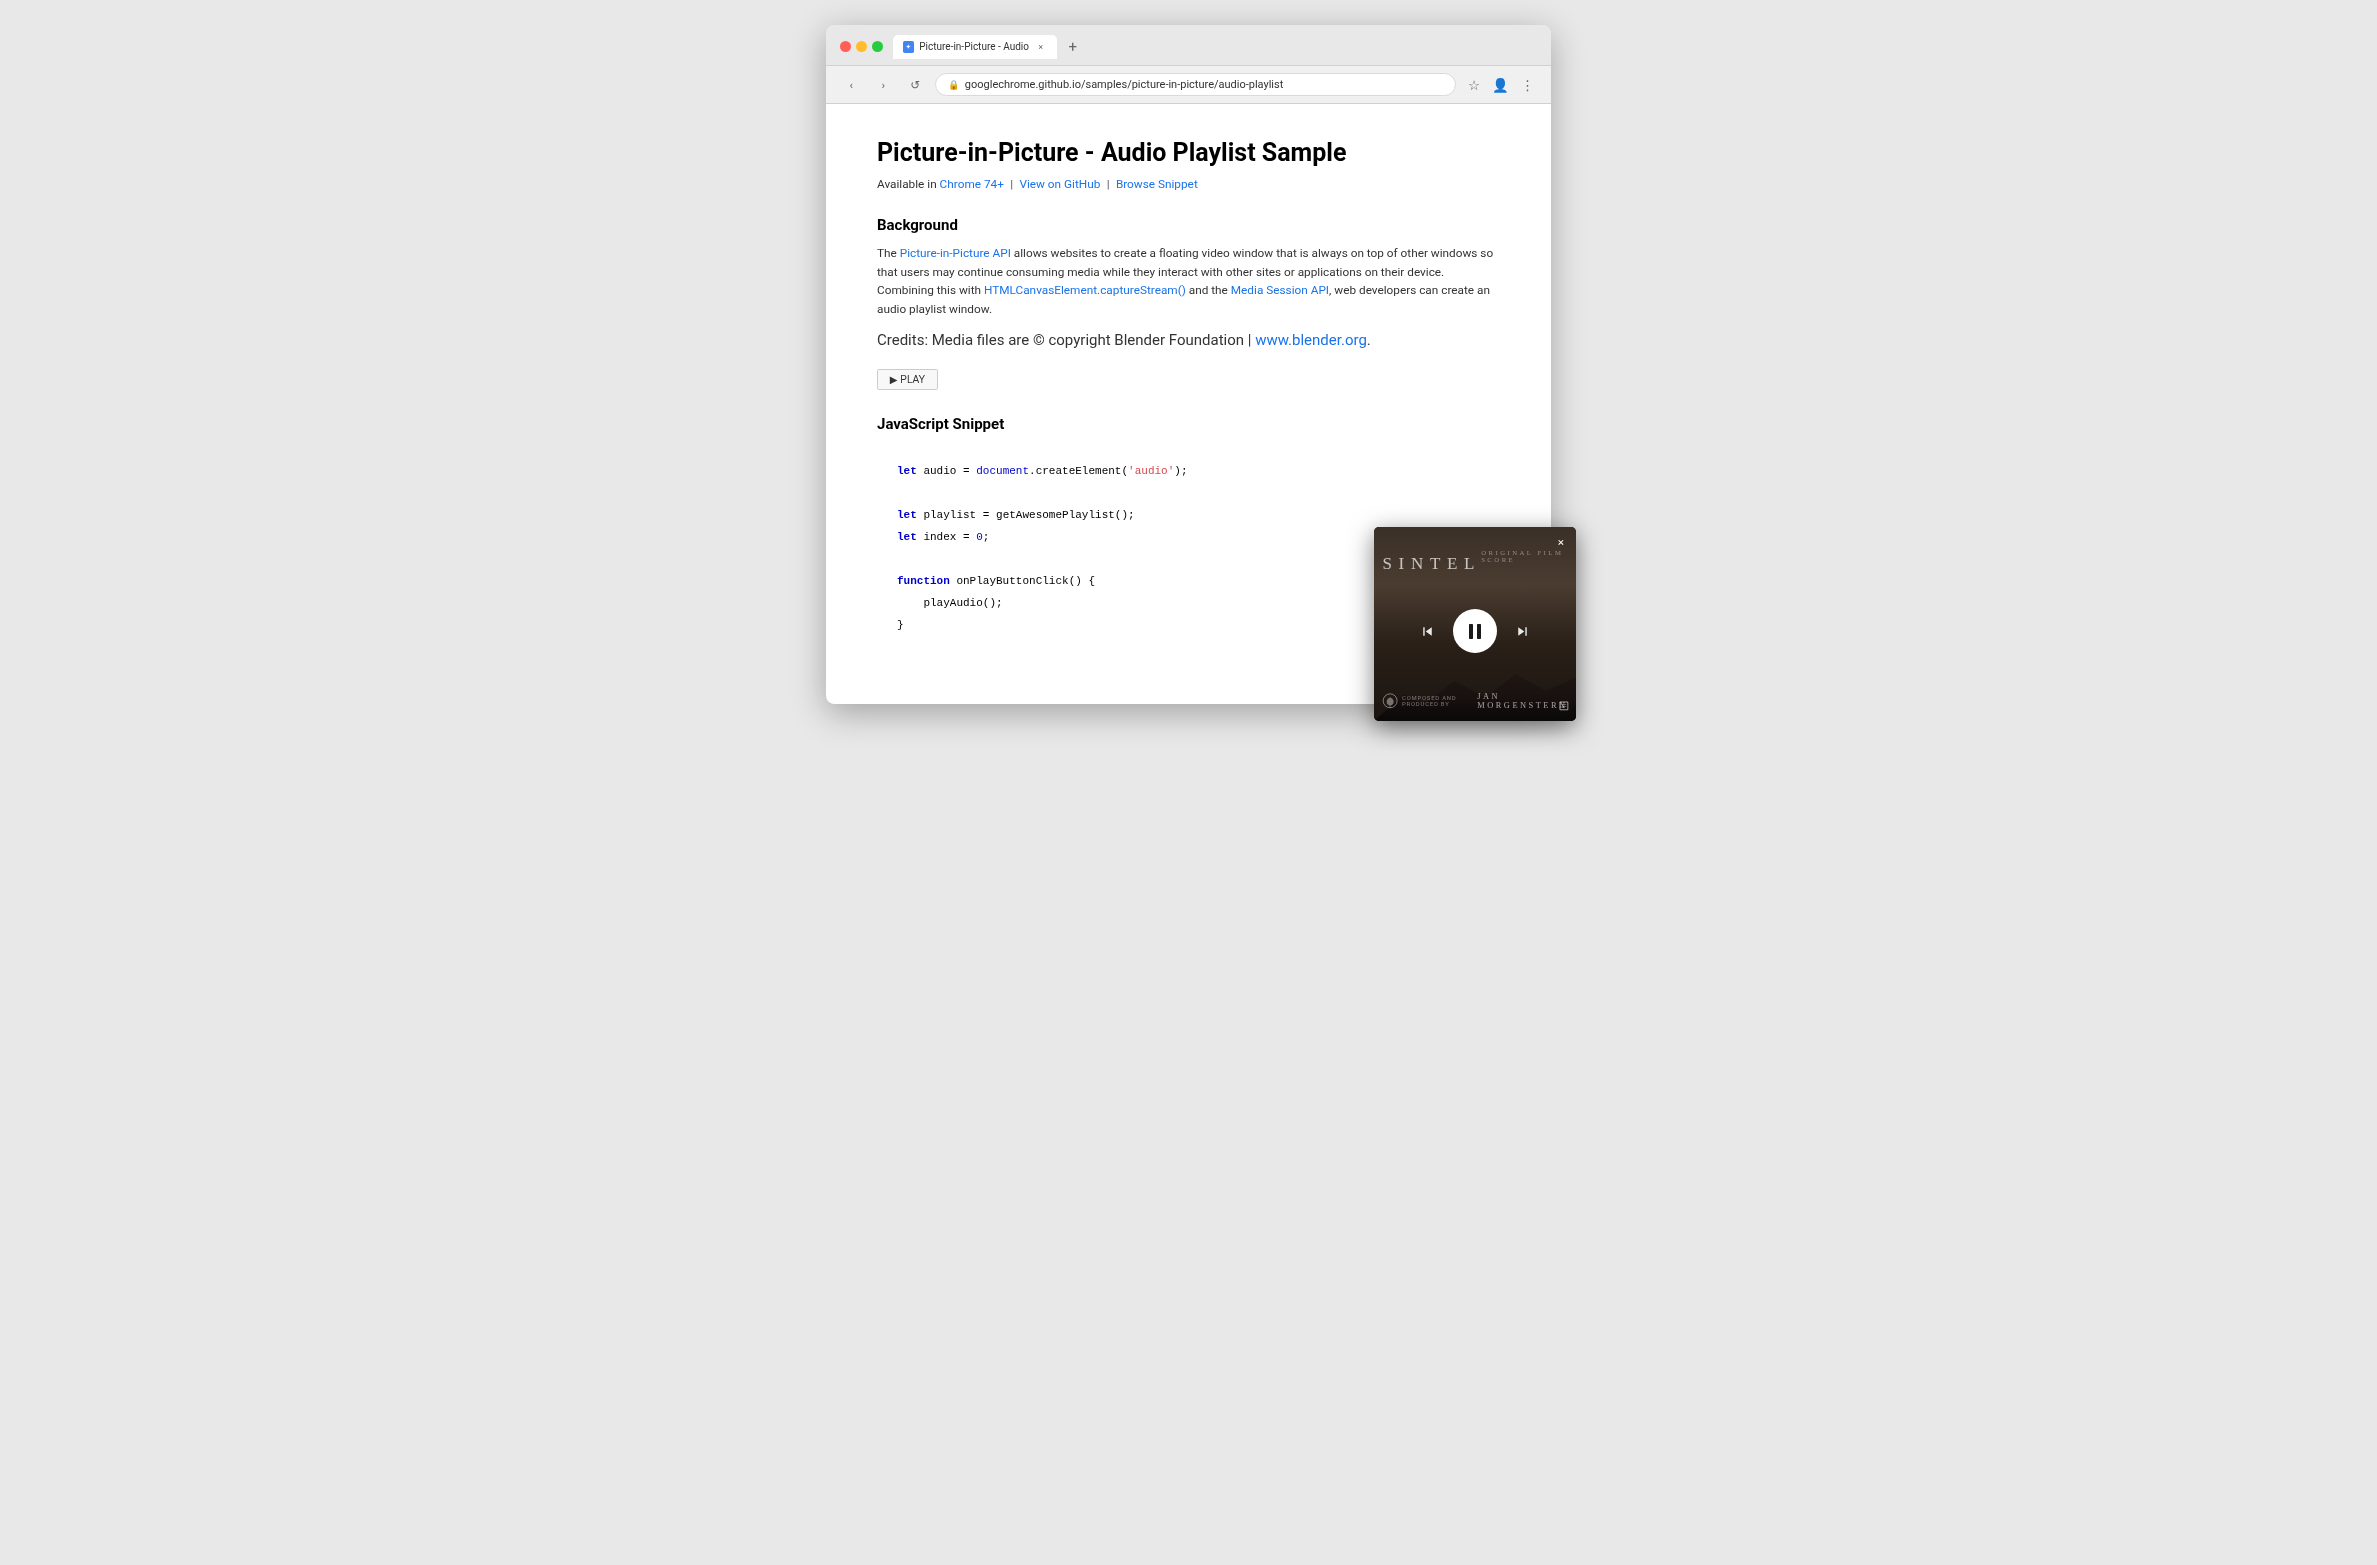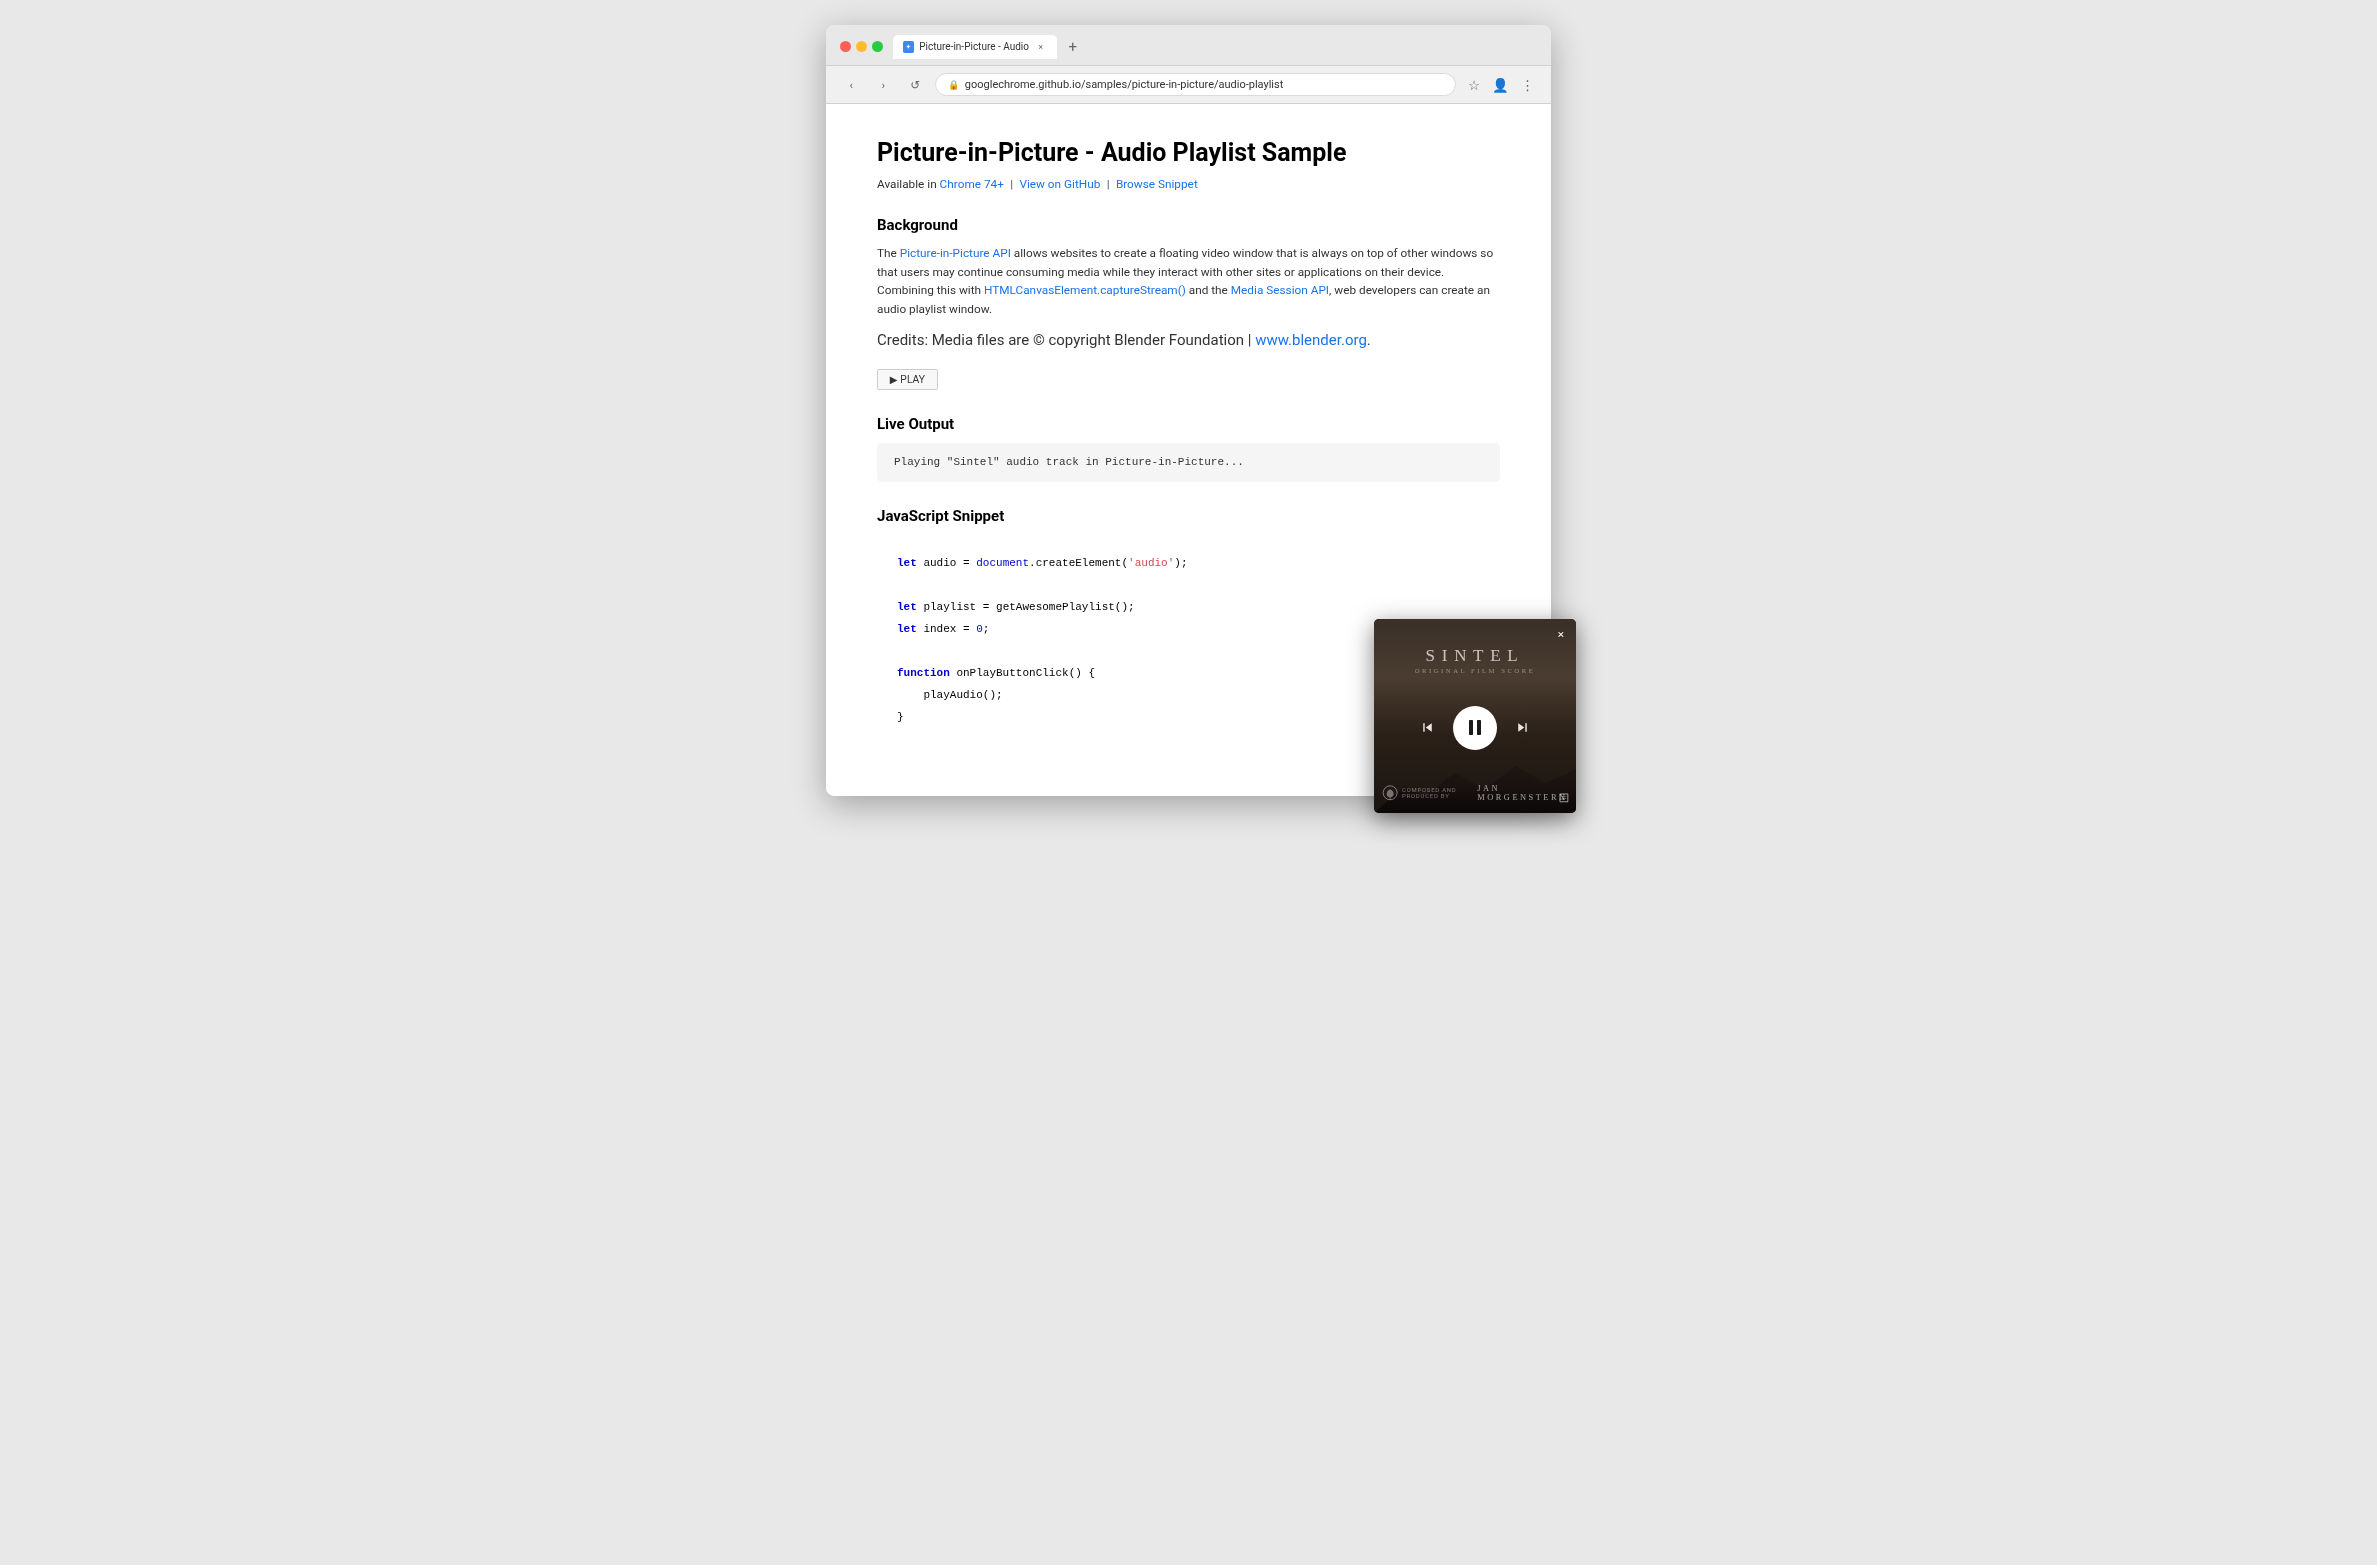--- a/index.html
+++ b/index.html
@@ -507,46 +507,40 @@
       <h2 class="section-title">Background</h2>
       <p class="body-text">
         <span>The </span><a href="#">Picture-in-Picture API</a><span> allows websites to create a floating video window that is always on top of other windows so that users may continue consuming media while they interact with other sites or applications on their device. Combining this with </span><a href="#">HTMLCanvasElement.captureStream()</a><span> and the </span><a href="#">Media Session API</a><span>, web developers can create an audio playlist window.</span>
       </p>
       <p class="credits-text">
         <span>Credits: Media files are © copyright Blender Foundation | </span><a href="#">www.blender.org</a><span>.</span>
       </p>
       <button class="play-btn">▶ PLAY</button>
     </div>
 
-    <div class="live-output-section">
-      <h2 class="section-title">Live Output</h2>
-      <div class="output-box">
-        <span>Playing "Sintel" audio track in Picture-in-Picture...</span>
-      </div>
-    </div>
 
     <div class="code-section">
       <h2 class="section-title">JavaScript Snippet</h2>
       <div class="code-block">
         <div><span class="kw">let</span> audio = <span style="color:#0000cd;">document</span>.createElement(<span class="str">'audio'</span>);</div>
         <br>
         <div><span class="kw">let</span> playlist = getAwesomePlaylist();</div>
         <div><span class="kw">let</span> index = <span class="num">0</span>;</div>
         <br>
         <div><span class="kw">function</span> onPlayButtonClick() {</div>
         <div>&nbsp;&nbsp;&nbsp;&nbsp;playAudio();</div>
         <div>}</div>
       </div>
     </div>
   </div>
 
   <div class="pip-overlay">
     <div class="pip-close">×</div>
     <div class="pip-artwork">
-      <div style="display:flex;flex-direction:column;align-items:center;margin-top:6.7px;">
+      <div style="display:flex;flex-direction:row;margin-top:6.7px;">
         <div class="pip-logo">SINTEL</div>
         <div class="pip-subtitle">ORIGINAL FILM SCORE</div>
       </div>
 
       <div class="pip-controls">
         <div class="pip-prev">
           <svg width="17" height="17" viewBox="0 0 24 24" fill="white">
             <path d="M6 6h2v12H6zm3.5 6l8.5 6V6z"></path>
           </svg>
         </div>

